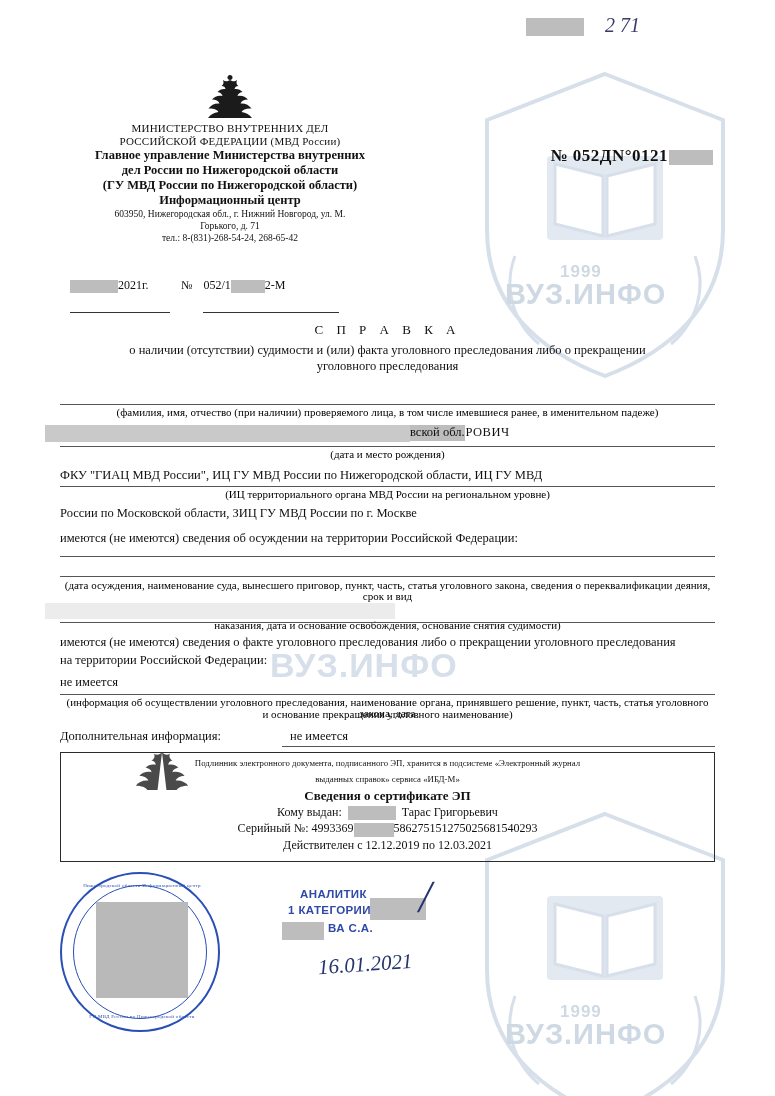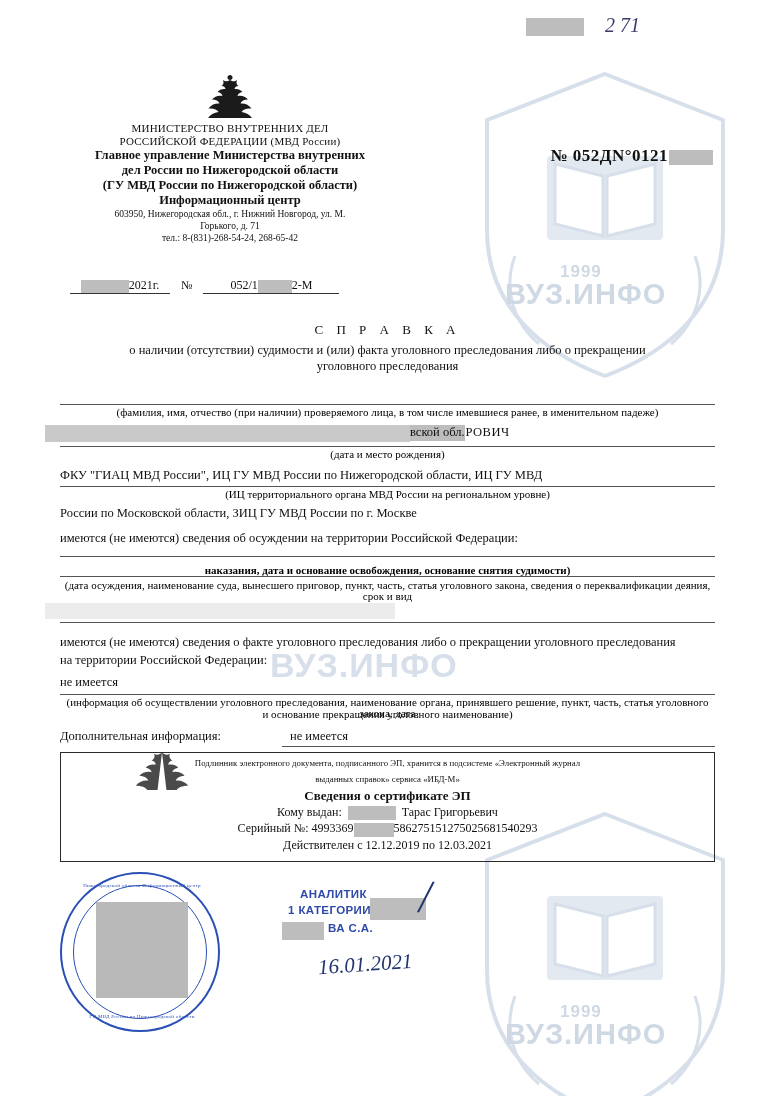--- a/index.html
+++ b/index.html
@@ -85,22 +85,21 @@
   .datarow {
     position: absolute;
     left: 70px;
     top: 278px;
     width: 272px;
     font-size: 12px;
   }
   .datarow .cell {
     display: inline-block;
     border-bottom: 1px solid #333;
-    text-align: center;
-    padding-bottom: 0;
+    padding-bottom: 19px;
   }
 
   
   .title-spr {
     position: absolute;
     left: 0;
     top: 322px;
     width: 775px;
     text-align: center;
     font-size: 13px;
@@ -343,21 +342,21 @@
 
 <div class="ln" style="left:60px; top:467px; width:655px;">ФКУ "ГИАЦ МВД России", ИЦ ГУ МВД России по Нижегородской области, ИЦ ГУ МВД</div>
 <div class="rule" style="left:60px; top:486px; width:655px;"></div>
 <div class="cap" style="top:489px;">(ИЦ территориального органа МВД России на региональном уровне)</div>
 <div class="ln" style="left:60px; top:505px; width:655px;">России по Московской области, ЗИЦ ГУ МВД России по г. Москве</div>
 
 <div class="ln" style="left:60px; top:530px; width:655px;">имеются (не имеются) сведения об осуждении на территории Российской Федерации:</div>
 <div class="rule" style="left:60px; top:556px; width:655px;"></div>
 <div class="rule" style="left:60px; top:576px; width:655px;"></div>
 <div class="cap" style="top:580px;">(дата осуждения, наименование суда, вынесшего приговор, пункт, часть, статья уголовного закона, сведения о переквалификации деяния, срок и вид</div>
-<div class="cap" style="top:565px;font-weight:bold;">наказания, дата и основание освобождения, основание снятия судимости)</div>
+<div class="cap" style="top:620px;">наказания, дата и основание освобождения, основание снятия судимости)</div>
 <div class="ln" style="left:45px; top:602px; width:670px;">
   <span class="redact redact-light" style="width:350px;height:16px;background:#ececec;"></span>
 </div>
 <div class="rule" style="left:60px; top:622px; width:655px;"></div>
 
 <div class="ln" style="left:60px; top:634px; width:655px;">имеются (не имеются) сведения о факте уголовного преследования либо о прекращении уголовного преследования</div>
 <div class="ln" style="left:60px; top:652px; width:655px;">на территории Российской Федерации:</div>
 <div class="ln" style="left:60px; top:674px; width:300px;">не имеется</div>
 <div class="rule" style="left:60px; top:694px; width:655px;"></div>
 <div class="cap" style="top:697px;">(информация об осуществлении уголовного преследования, наименование органа, принявшего решение, пункт, часть, статья уголовного закона, дата</div>

